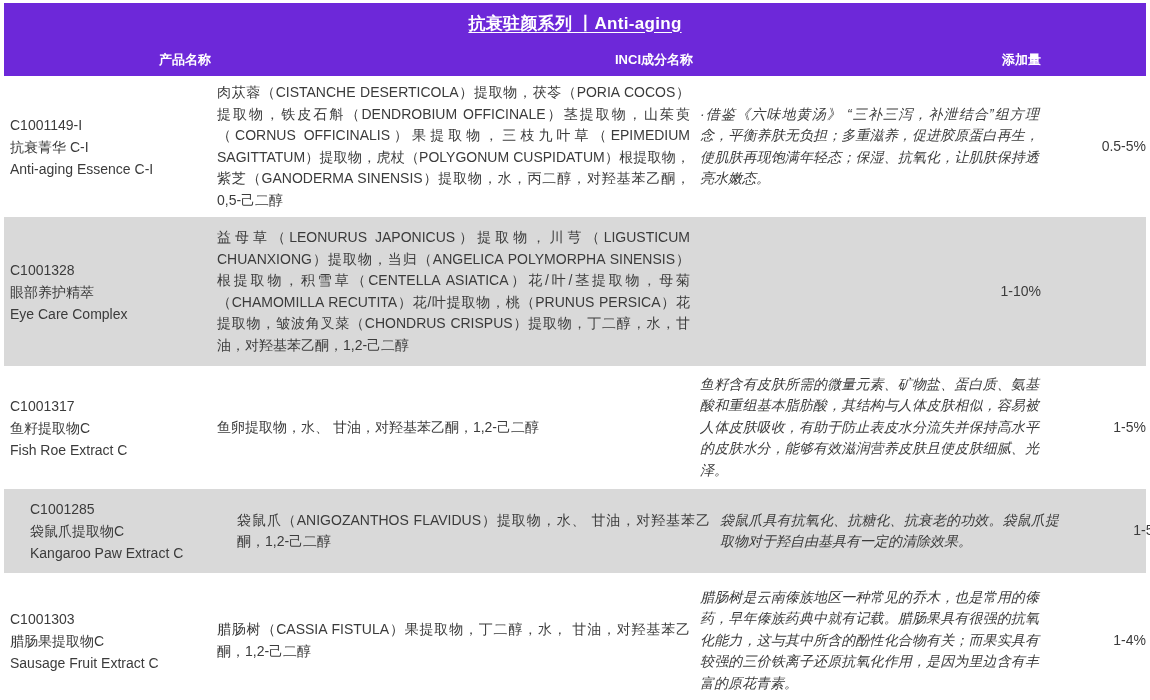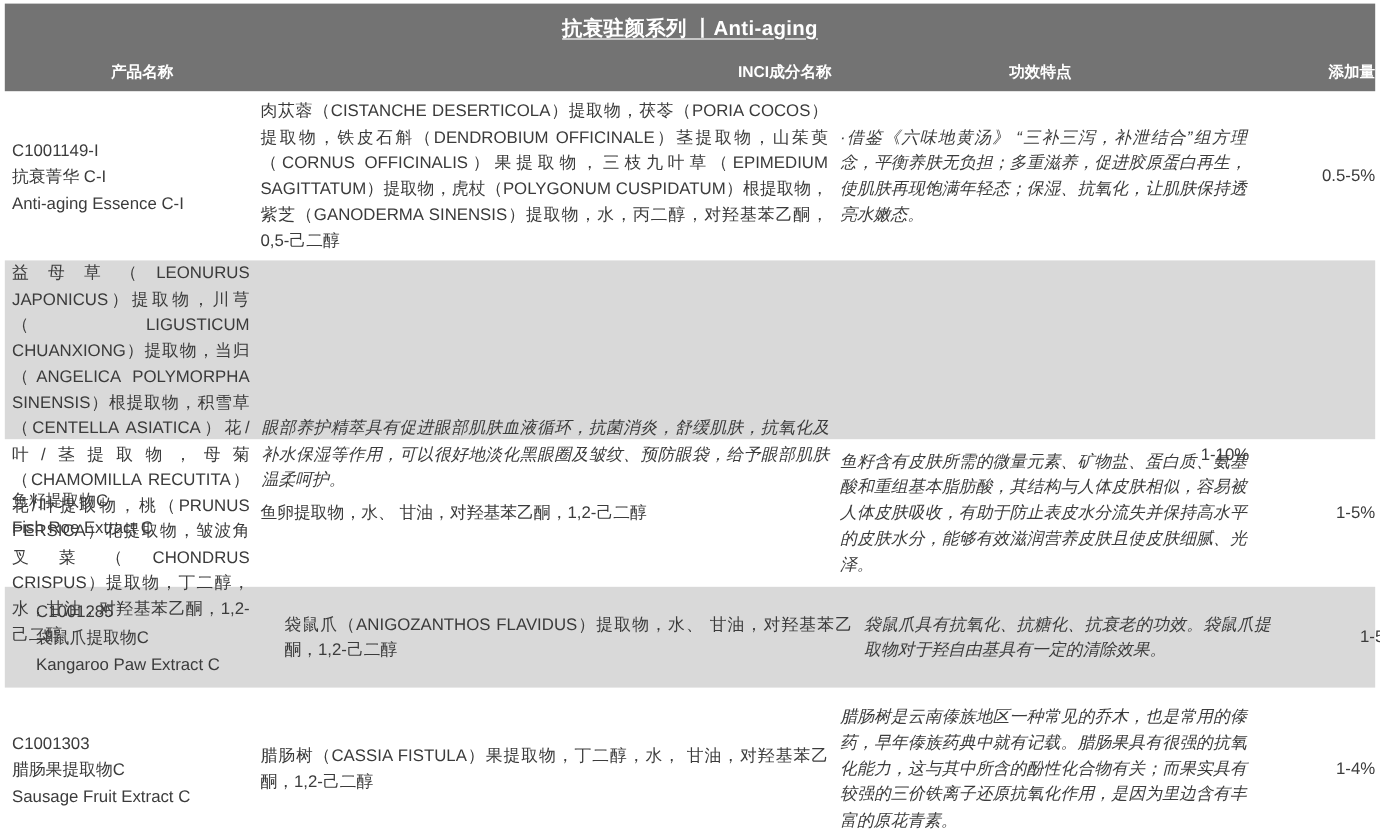--- a/index.html
+++ b/index.html
@@ -7,39 +7,39 @@
   body {
     width: 1150px; height: 700px;
     font-family: "Liberation Sans", "DejaVu Sans", sans-serif;
     color: #3b3b3b;
     overflow: hidden;
   }
   .page { width: 1150px; height: 700px; background: #ffffff; }
   .table-wrap { width: 1142px; margin: 3px 4px 0 4px; }
 
   
-  .header-block { background: #737373; color: #ffffff; }
+  .header-block { background: #6d28d9; color: #ffffff; }
   .title-band {
     height: 40px;
     display: flex; align-items: center; justify-content: center;
   }
   .title-band .title {
     font-size: 17px; font-weight: bold;
     text-decoration: underline;
     text-underline-offset: 3px;
     letter-spacing: 0.3px;
   }
   .col-head {
     height: 33px;
     display: grid;
     grid-template-columns: 207px 482px 348px 105px;
     align-items: center;
     font-size: 13px; font-weight: bold;
   }
-  .col-head .h1 { padding-left: 22px; text-align: center; }
+  .col-head .h1 { padding-left: 22px; text-align: right; }
   .col-head .h2 { text-align: right; }
   .col-head .h3 { text-align: center; }
   .col-head .h4 { text-align: right; }
 
   
   .row {
     display: grid;
     grid-template-columns: 207px 482px 348px 105px;
     align-items: center;
     font-size: 14px;
@@ -63,44 +63,48 @@
 <div class="page">
   <div class="table-wrap">
 
     <div class="header-block">
       <div class="title-band">
         <span class="title">抗衰驻颜系列 丨Anti-aging</span>
       </div>
       <div class="col-head">
         <div class="h1">产品名称</div>
         <div class="h2">INCI成分名称</div>
-        <div class="h3">功效特点</div>
         <div class="h4">添加量</div>
       </div>
     </div>
 
     <div class="row r1">
       <div class="cell c1">
         <div>C1001149-I</div>
         <div>抗衰菁华 C-I</div>
         <div>Anti-aging Essence C-I</div>
       </div>
       <div class="cell c2">肉苁蓉（CISTANCHE DESERTICOLA）提取物，茯苓（PORIA COCOS）提取物，铁皮石斛（DENDROBIUM OFFICINALE）茎提取物，山茱萸（CORNUS OFFICINALIS）果提取物，三枝九叶草（EPIMEDIUM SAGITTATUM）提取物，虎杖（POLYGONUM CUSPIDATUM）根提取物，紫芝（GANODERMA SINENSIS）提取物，水，丙二醇，对羟基苯乙酮，0,5-己二醇</div>
       <div class="cell c3">·借鉴《六味地黄汤》 “三补三泻，补泄结合”组方理念，平衡养肤无负担；多重滋养，促进胶原蛋白再生，使肌肤再现饱满年轻态；保湿、抗氧化，让肌肤保持透亮水嫩态。</div>
       <div class="cell c4">0.5-5%</div>
     </div>
 
     <div class="row r2 band">
+      <div class="cell c1">
+        <div>C1001328</div>
+        <div>眼部养护精萃</div>
+        <div>Eye Care Complex</div>
+      </div>
       <div class="cell c2">益母草（LEONURUS JAPONICUS）提取物，川芎（LIGUSTICUM CHUANXIONG）提取物，当归（ANGELICA POLYMORPHA SINENSIS）根提取物，积雪草（CENTELLA ASIATICA）花/叶/茎提取物，母菊（CHAMOMILLA RECUTITA）花/叶提取物，桃（PRUNUS PERSICA）花提取物，皱波角叉菜（CHONDRUS CRISPUS）提取物，丁二醇，水，甘油，对羟基苯乙酮，1,2-己二醇</div>
-      <div class="cell c3">眼部养护精萃具有促进眼部肌肤血液循环，抗菌消炎，舒缓肌肤，抗氧化及补水保湿等作用，可以很好地淡化黑眼圈及皱纹、预防眼袋，给予眼部肌肤温柔呵护。</div>
       <div class="cell c4">1-10%</div>
     </div>
 
     <div class="row r3">
       <div class="cell c1">
+        <div>C1001317</div>
         <div>鱼籽提取物C</div>
         <div>Fish Roe Extract C</div>
       </div>
       <div class="cell c2">鱼卵提取物，水、 甘油，对羟基苯乙酮，1,2-己二醇</div>
       <div class="cell c3">鱼籽含有皮肤所需的微量元素、矿物盐、蛋白质、氨基酸和重组基本脂肪酸，其结构与人体皮肤相似，容易被人体皮肤吸收，有助于防止表皮水分流失并保持高水平的皮肤水分，能够有效滋润营养皮肤且使皮肤细腻、光泽。</div>
       <div class="cell c4">1-5%</div>
     </div>
 
     <div class="row r4 band">
       <div class="cell c1">

